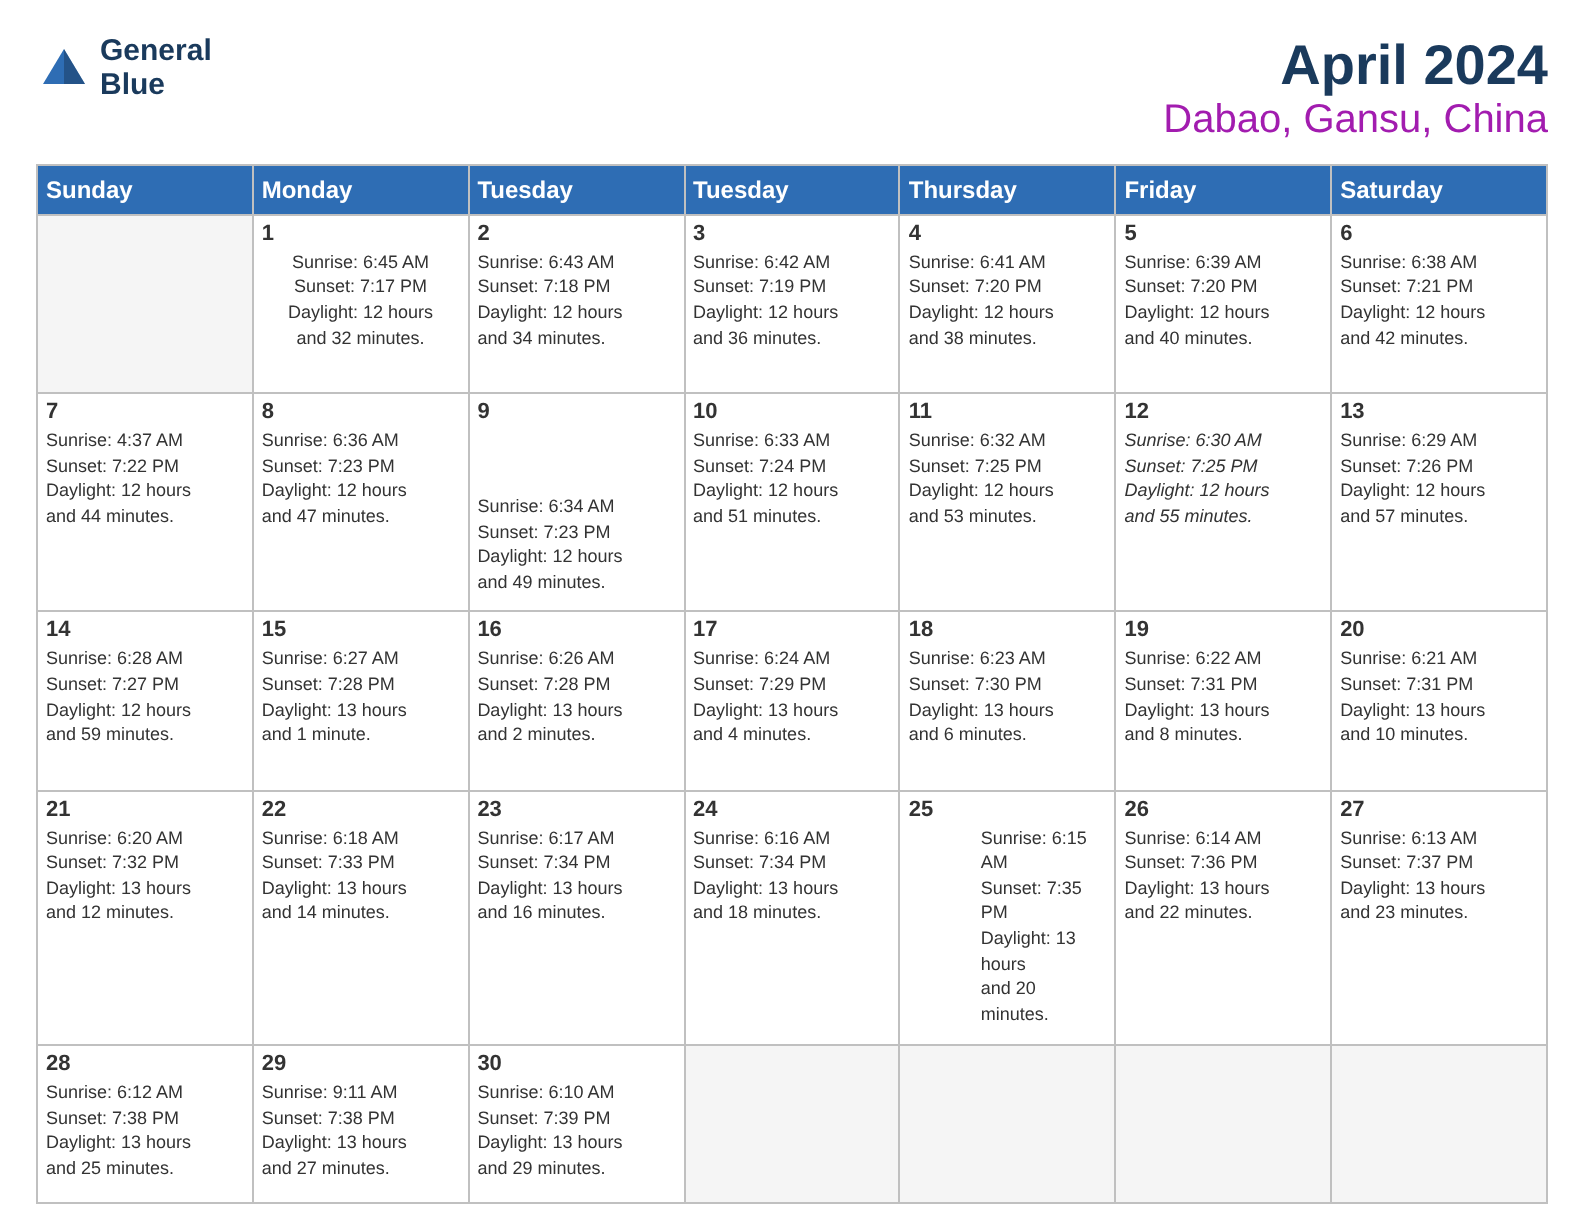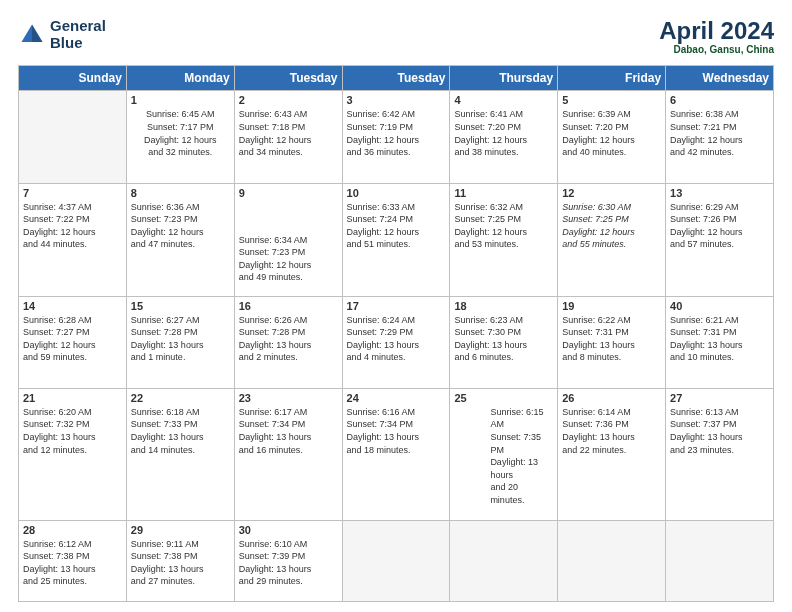--- a/index.html
+++ b/index.html
@@ -38,43 +38,42 @@
       display: block;
     }
     .logo-icon {
       width: 28px;
       height: 28px;
     }
     .title-area {
       text-align: right;
     }
     .month-title {
-      font-size: 24px;
+      font-size: 28px;
       font-weight: bold;
       color: #1a3a5c;
       line-height: 1.1;
     }
     .subtitle {
-      font-size: 10px;
-      color: #14532d;
-      font-weight: bold;
+      font-size: 20px;
+      color: #a21caf;
     }
     .calendar {
       flex: 1;
       border-collapse: collapse;
       width: 100%;
       table-layout: fixed;
     }
     .calendar th {
       background: #2e6db4;
       color: #fff;
       font-size: 12px;
       font-weight: bold;
       padding: 5px 4px;
-      text-align: right;
+      text-align: left;
       border: 1px solid #c0c0c0;
     }
     .calendar td {
       border: 1px solid #c0c0c0;
       vertical-align: top;
       padding: 3px 4px;
       font-size: 9.5px;
       color: #333;
       background: #fff;
       height: 85px;
@@ -121,21 +120,21 @@
 
   <table class="calendar">
     <thead>
       <tr>
         <th>Sunday</th>
         <th>Monday</th>
         <th>Tuesday</th>
         <th>Tuesday</th>
         <th>Thursday</th>
         <th>Friday</th>
-        <th>Wednesday</th>
+        <th>Saturday</th>
       </tr>
     </thead>
     <tbody id="calendar-body">
     <tr>
           <td class="empty"></td>
           <td>
             <span class="day-num">1</span>
             <div class="day-info" style="white-space: pre-line; text-align: center;">Sunrise: 6:45 AM
 Sunset: 7:17 PM
 Daylight: 12 hours
@@ -265,21 +264,21 @@
 and 6 minutes.</div>
           </td>
           <td>
             <span class="day-num">19</span>
             <div class="day-info" style="white-space: pre-line;">Sunrise: 6:22 AM
 Sunset: 7:31 PM
 Daylight: 13 hours
 and 8 minutes.</div>
           </td>
           <td>
-            <span class="day-num">40</span>
+            <span class="day-num">20</span>
             <div class="day-info" style="white-space: pre-line;">Sunrise: 6:21 AM
 Sunset: 7:31 PM
 Daylight: 13 hours
 and 10 minutes.</div>
           </td>
         </tr>
         <tr>
           <td>
             <span class="day-num">21</span>
             <div class="day-info" style="white-space: pre-line;">Sunrise: 6:20 AM

